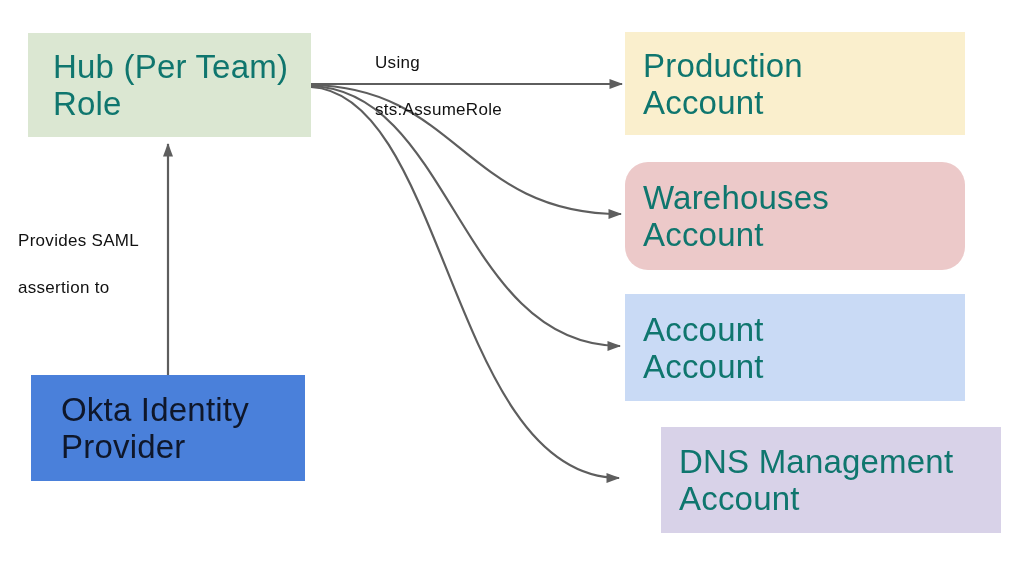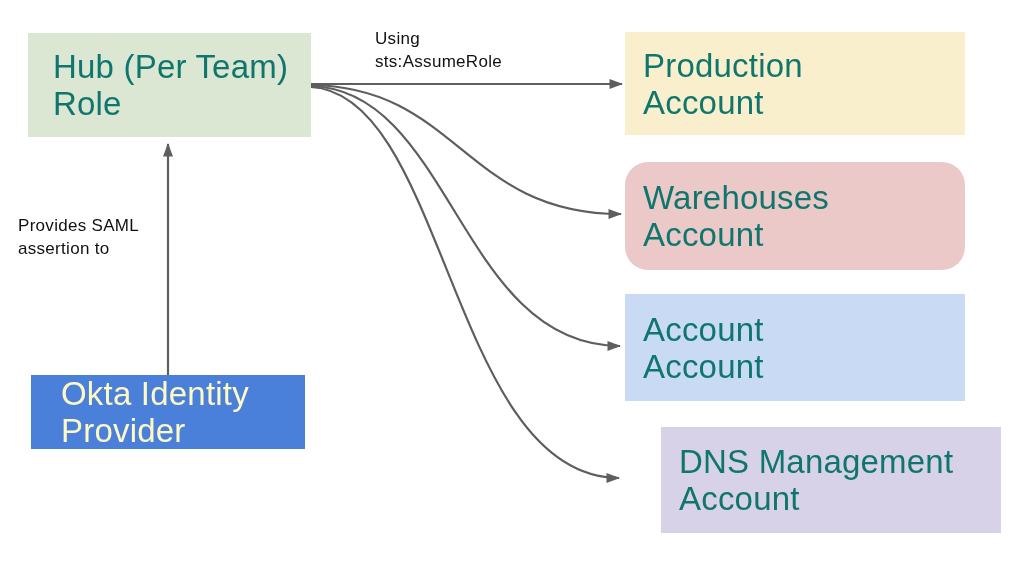--- a/index.html
+++ b/index.html
@@ -31,32 +31,32 @@
     letter-spacing: 0.2px;
     color: #0f766e;
   }
   .box span { display: block; }
   .hub-box        { left: 28px;  top: 33px;  width: 283px; height: 104px; padding-left: 25px; }
   .account-box    { left: 625px; width: 340px; height: 105px; padding-left: 18px; }
   .acct-production { top: 32px;  height: 103px; }
   .acct-warehouses { top: 162px; height: 108px; border-radius: 23px; }
   .acct-corpit     { top: 294px; height: 107px; }
   .acct-dns        { top: 427px; height: 106px; }
-  .idp-box        { left: 31px; top: 375px; width: 274px; height: 74px; padding-left: 30px; color: #fef9c3; justify-content: space-between; }
+  .idp-box        { left: 31px; top: 375px; width: 274px; height: 106px; padding-left: 30px; color: #0f172a; }
   .edge-label {
     position: absolute;
     z-index: 3;
     font-size: 17px;
     line-height: 23px;
     letter-spacing: 0.3px;
     color: #111111;
   }
-  .edge-label span { display: block; }
+  .edge-label span { display: block; margin-top: 24px; }
   .label-assume { left: 375px; top: 27px; }
-  .label-saml   { left: 18px;  top: 214px; }
+  .label-saml   { left: 18px;  top: 205px; }
 </style>
 </head>
 <body>
 
 <div id="stage">
 
   <svg id="arrow-layer" viewBox="0 0 1024 562" xmlns="http://www.w3.org/2000/svg">
     <defs>
       <marker id="ah" markerUnits="userSpaceOnUse" markerWidth="15" markerHeight="12" refX="13" refY="5.5" orient="auto">
         <path d="M0.5,0.5 L14,5.5 L0.5,10.5 Z" fill="#5e5e5e"></path>

